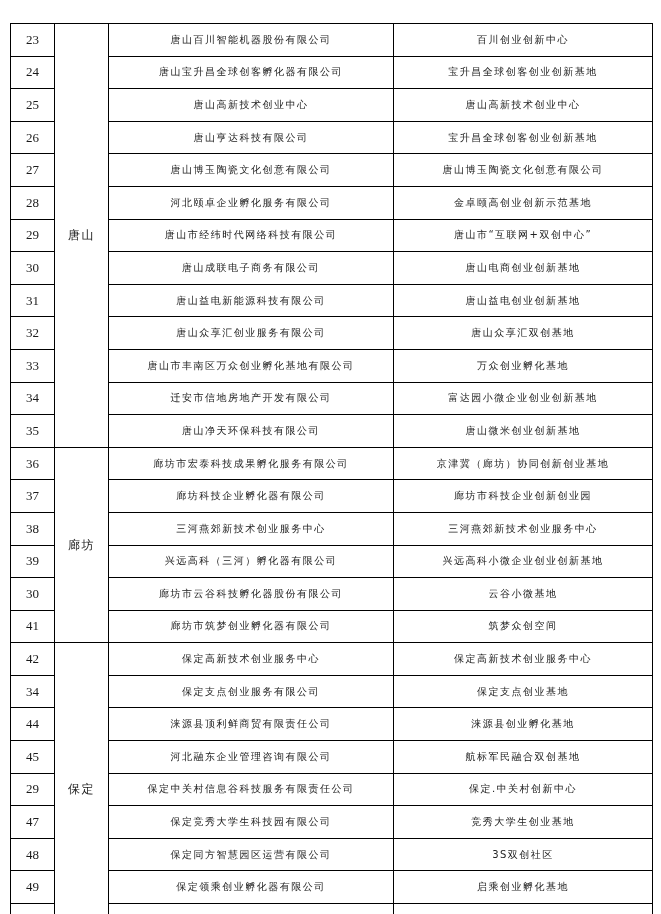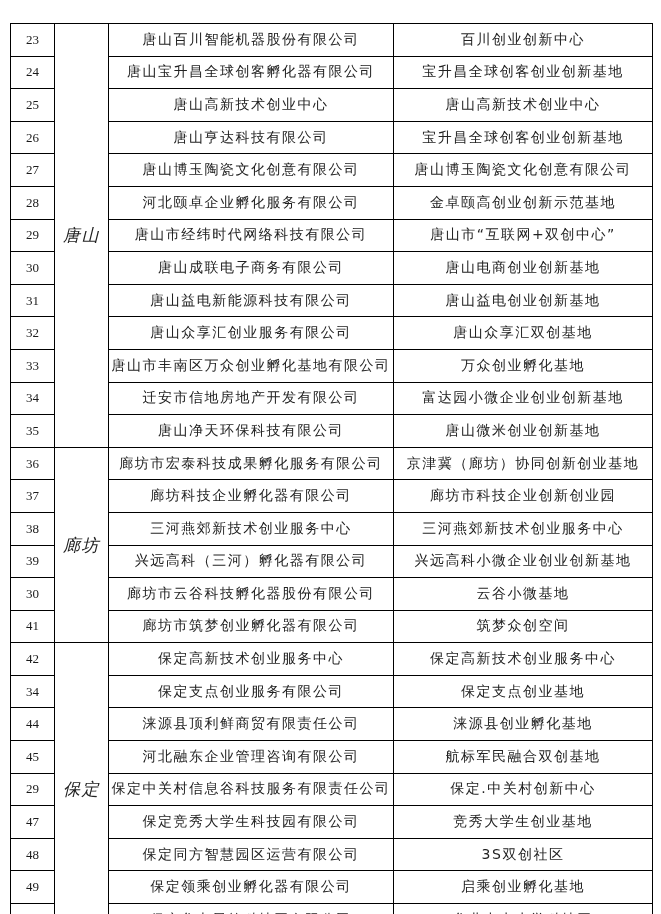--- a/index.html
+++ b/index.html
@@ -2,23 +2,23 @@
 <html><head>
 <meta charset="utf-8">
 <style>
   html, body { margin:0; padding:0; background:#ffffff; }
   body { width:661px; height:914px; overflow:hidden; position:relative;
          font-family:"DejaVu Serif", serif; color:#1a1a1a; }
   table { position:absolute; left:10px; top:-1px; border-collapse:collapse; table-layout:fixed; width:642px;margin-top:24px; }
   td { border:1px solid #000; height:31.6px; padding:0; text-align:center; vertical-align:middle;
        font-size:12px; white-space:nowrap; overflow:hidden; }
   td.num { font-family:"Liberation Serif", serif; font-size:13px; }
-  td.city { font-size:17px;font-style:italic; }
+  td.city { font-size:12px; }
   col.c1 { width:44px; } col.c2 { width:54px; } col.c3 { width:285px; } col.c4 { width:259px; }
-  .cjk { letter-spacing:1.5px; font-family:"DejaVu Sans", sans-serif; font-size:14px; color:#222; }
+  .cjk { letter-spacing:1.5px; font-family:"DejaVu Sans", sans-serif; font-size:10px; color:#222; }
 </style>
 </head>
 <body>
 
 <table>
   <colgroup>
       <col class="c1">
       <col class="c2">
       <col class="c3">
       <col class="c4">

